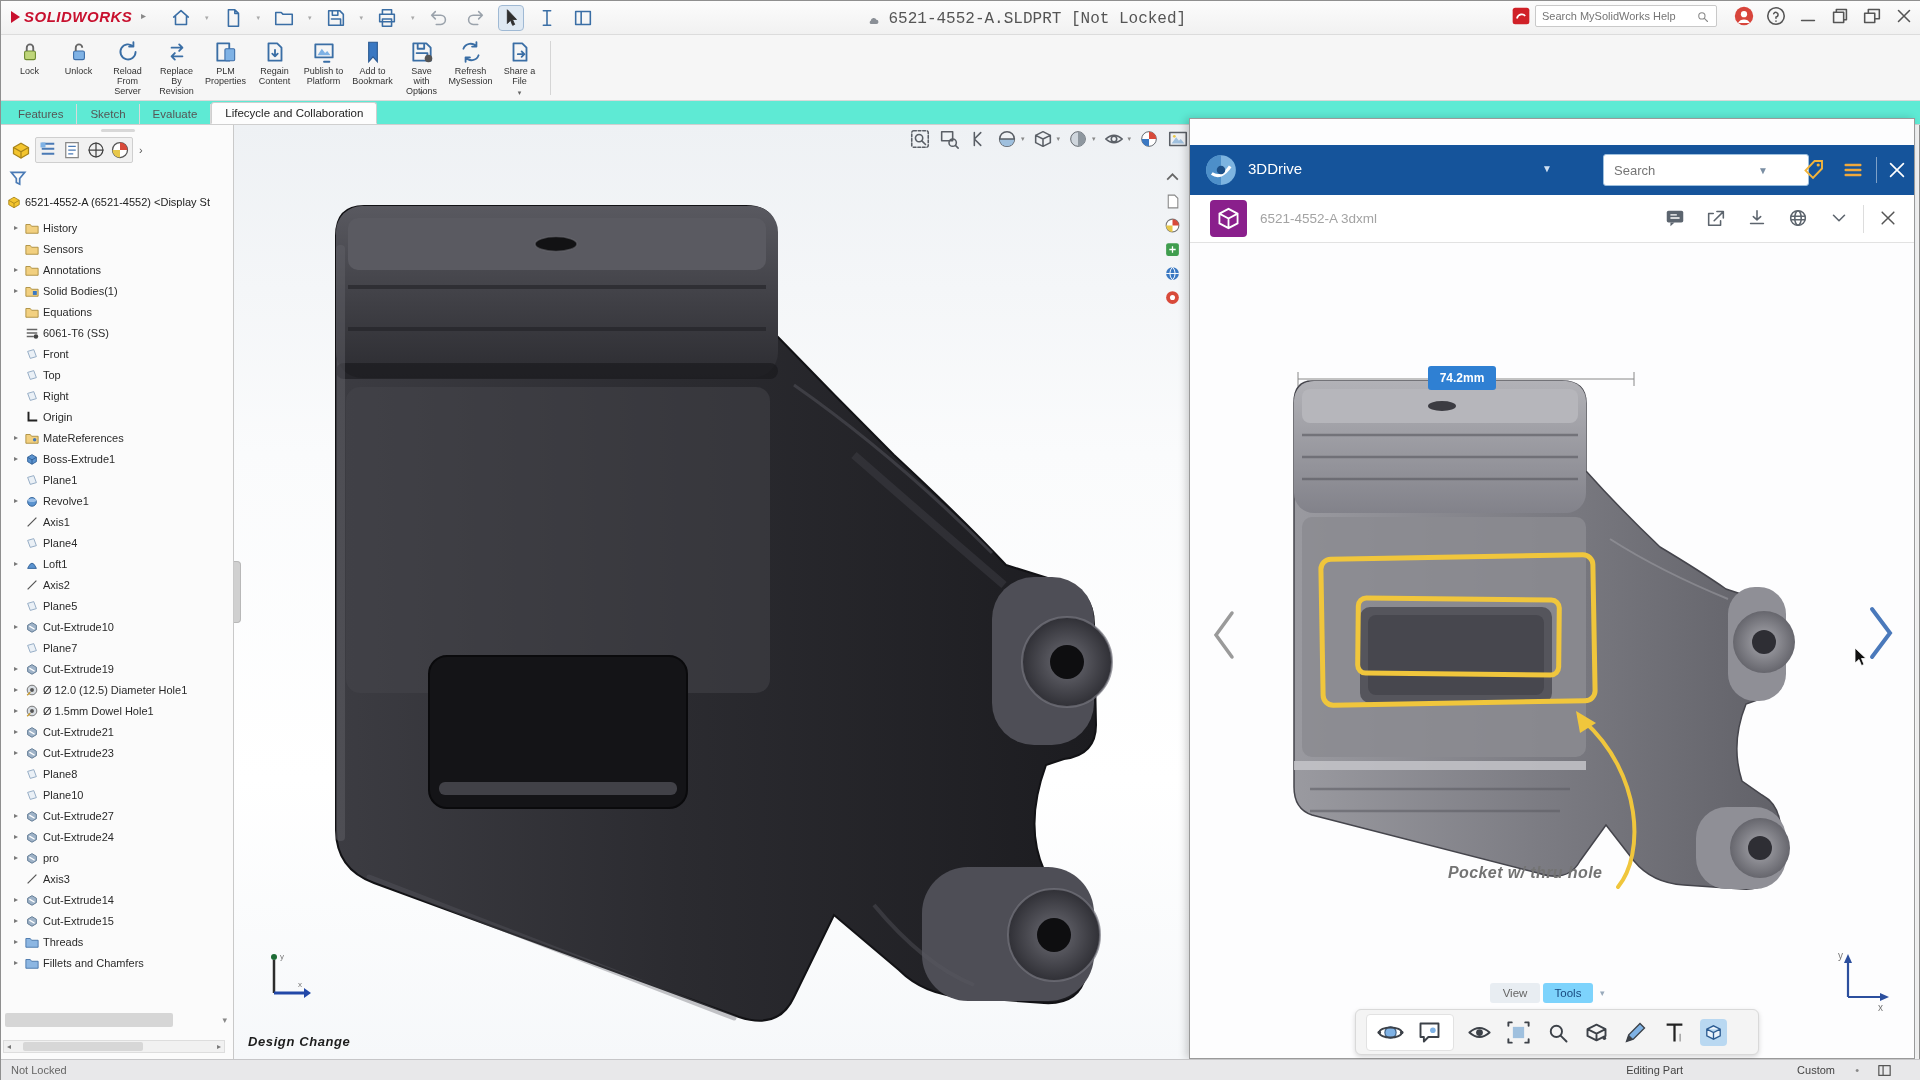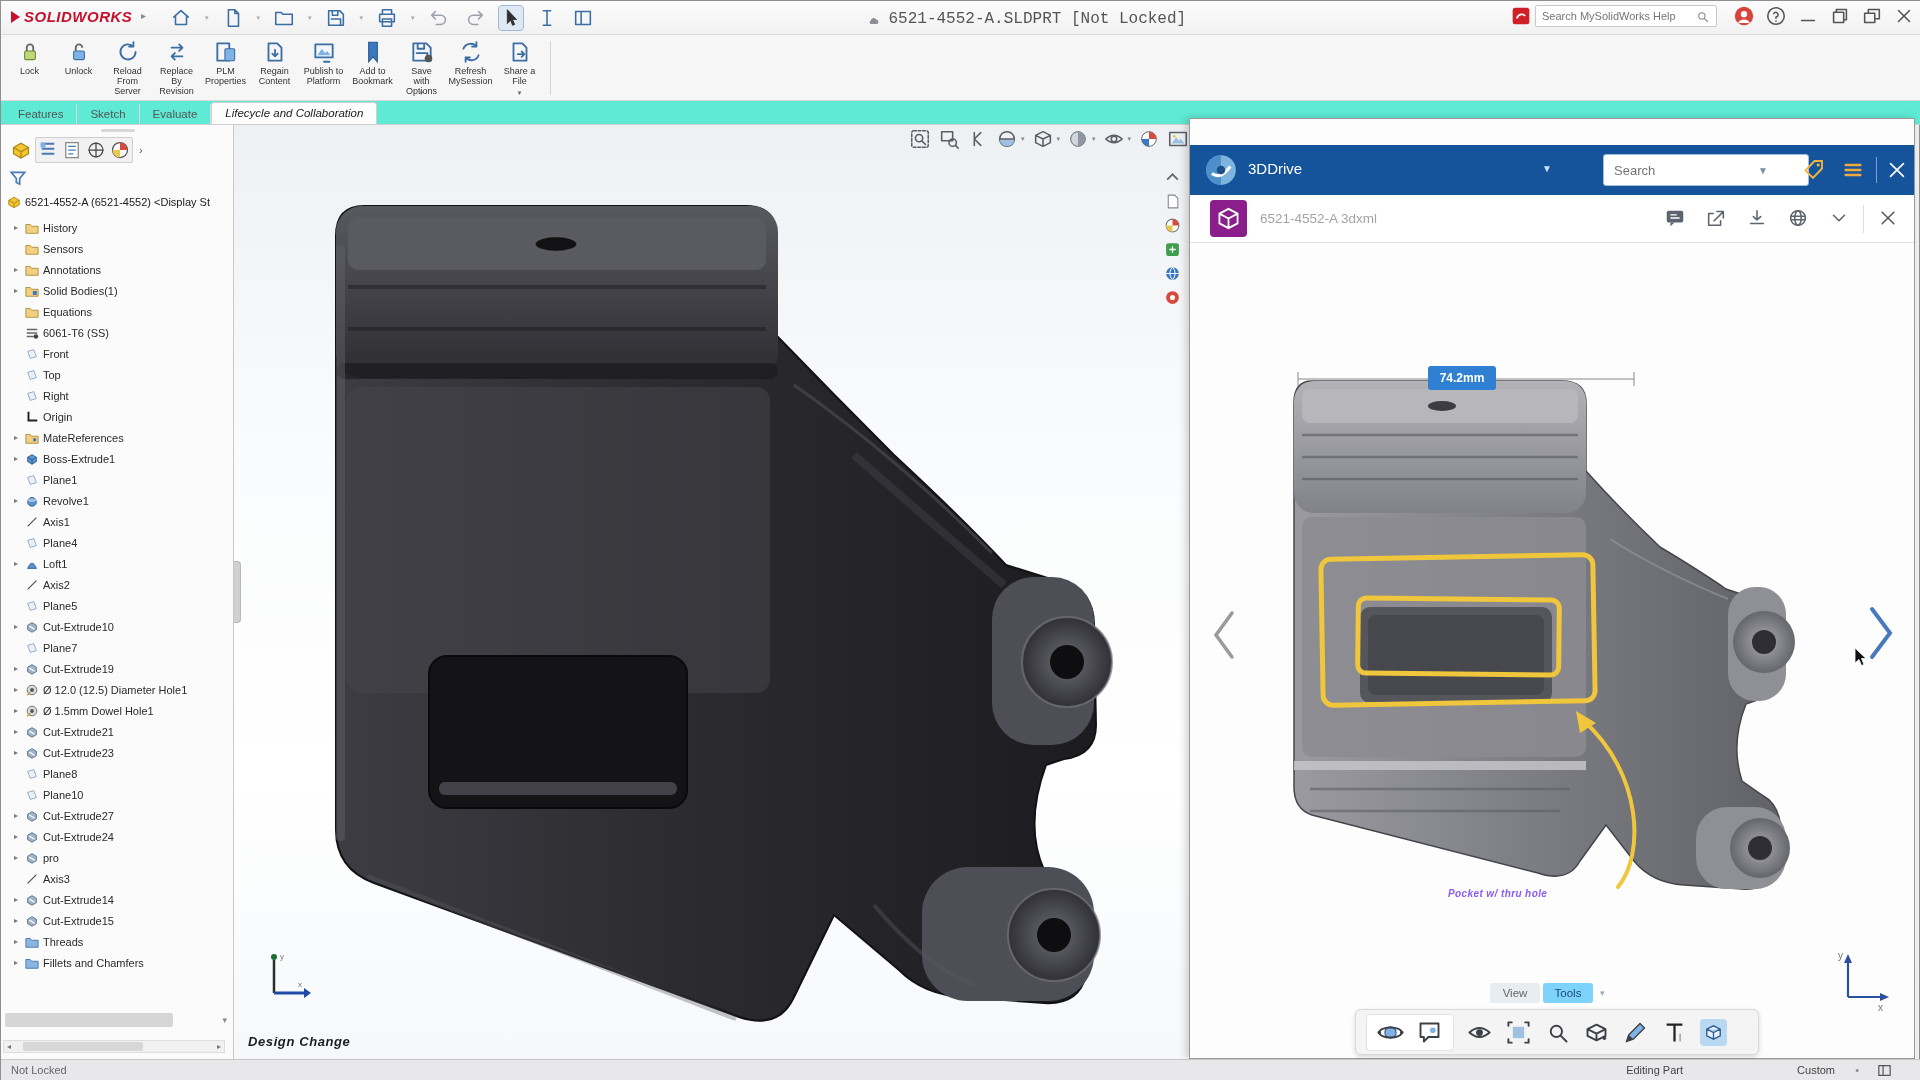--- a/index.html
+++ b/index.html
@@ -37,21 +37,21 @@
     border-radius:3px;}
   .cm-ico{width:26px;height:26px;margin-top:2px;color:#3a6ea5;}
   .cm-label{font-size:9px;line-height:10px;color:#333;text-align:center;white-space:pre-line;margin-top:1px;}
   .cm-caret{position:absolute;bottom:0px;font-size:7px;color:#666;}
   .cm-end{width:1px;height:54px;background:#d5d5d5;margin:4px 6px;}
   
   .tabrow{position:absolute;left:0;top:100px;width:1920px;height:24px;background:#5eead4;
     border-bottom:1px solid #cfcfcf;box-sizing:border-box;display:flex;align-items:flex-end;padding-left:4px;}
   .rtab{font-size:11.5px;color:#555;padding:4px 13px 4px;border-right:1px solid #dadada;cursor:default;}
   .rtab.active{background:#fdfdfd;color:#222;border:1px solid #cfcfcf;border-bottom:1px solid #fdfdfd;
-    border-radius:3px 3px 0 0;font-style:italic;}
+    border-radius:3px 3px 0 0;}
   
   .treepanel{position:absolute;left:0;top:124px;width:233px;height:934px;background:#fbfbfb;
     border-right:1px solid #c9c9c9;box-sizing:border-box;}
   .grip{position:absolute;left:100px;top:4px;width:34px;height:3px;background:#d8d8d8;border-radius:2px;}
   .treetabs{position:absolute;left:8px;top:12px;display:flex;align-items:center;gap:2px;}
   .ttab{width:24px;height:24px;padding:2px;box-sizing:border-box;}
   .ttab-group{display:flex;border:1px solid #cfcfcf;background:#f1f1f1;border-radius:2px;}
   .ttab-chev{color:#555;font-size:11px;margin-left:4px;}
   .tfilter{position:absolute;left:8px;top:44px;width:18px;height:18px;}
   .troot{position:absolute;left:6px;top:70px;display:flex;align-items:center;gap:4px;font-size:11px;
@@ -109,22 +109,22 @@
   .p-cube{position:absolute;left:20px;top:5px;width:37px;height:37px;background:#8A1F8C;border-radius:4px;
     padding:4px;box-sizing:border-box;}
   .p-file{position:absolute;left:70px;top:16px;font-size:13.5px;color:#a3a3a3;}
   .p-fileicons{position:absolute;right:64px;top:12px;display:flex;gap:19px;color:#5c646d;}
   .p-fileicons .i{width:22px;height:22px}
   .p-filediv{position:absolute;right:50px;top:10px;width:1px;height:28px;background:#ddd;}
   .p-fileclose{position:absolute;right:16px;top:13px;width:20px;height:20px;color:#555;}
   .p-scene{position:absolute;inset:0;z-index:1;}
   .dim-pill{position:absolute;left:238px;top:247px;width:68px;height:24px;background:#2F80D3;border-radius:3px;
     color:#fff;font-size:12px;font-weight:bold;text-align:center;line-height:24px;z-index:4;}
-  .p-note{position:absolute;left:258px;top:745px;font-size:10px;font-weight:bold;font-style:italic;
-    color:#8b5cf6;letter-spacing:.4px;z-index:4;margin-top:24px;}
+  .p-note{position:absolute;left:258px;top:745px;font-size:16px;font-weight:bold;font-style:italic;
+    color:#737373;letter-spacing:.4px;z-index:4;}
   .chevL{position:absolute;left:20px;top:490px;width:28px;height:52px;color:#9a9a9a;z-index:4;}
   .chevR{position:absolute;left:676px;top:486px;width:30px;height:56px;color:#4a79bb;z-index:4;}
   .pcursor{position:absolute;left:662px;top:528px;width:18px;height:20px;z-index:5;}
   .p-tabs{position:absolute;left:300px;top:864px;display:flex;align-items:center;gap:3px;z-index:4;}
   .ptab{width:50px;height:20px;font-size:11.5px;text-align:center;line-height:20px;border-radius:3px;
     background:#e8edf2;color:#666;}
   .ptab.active{background:#7dd3fc;color:#19497f;}
   .p-tabs .chev{color:#9ab;font-size:9px;margin-left:4px}
   .p-toolbar{position:absolute;left:165px;top:890px;width:404px;height:46px;background:#f4f4f4;
     border:1px solid #d9d9d9;border-radius:6px;box-shadow:0 2px 5px rgba(0,0,0,.15);z-index:4;

